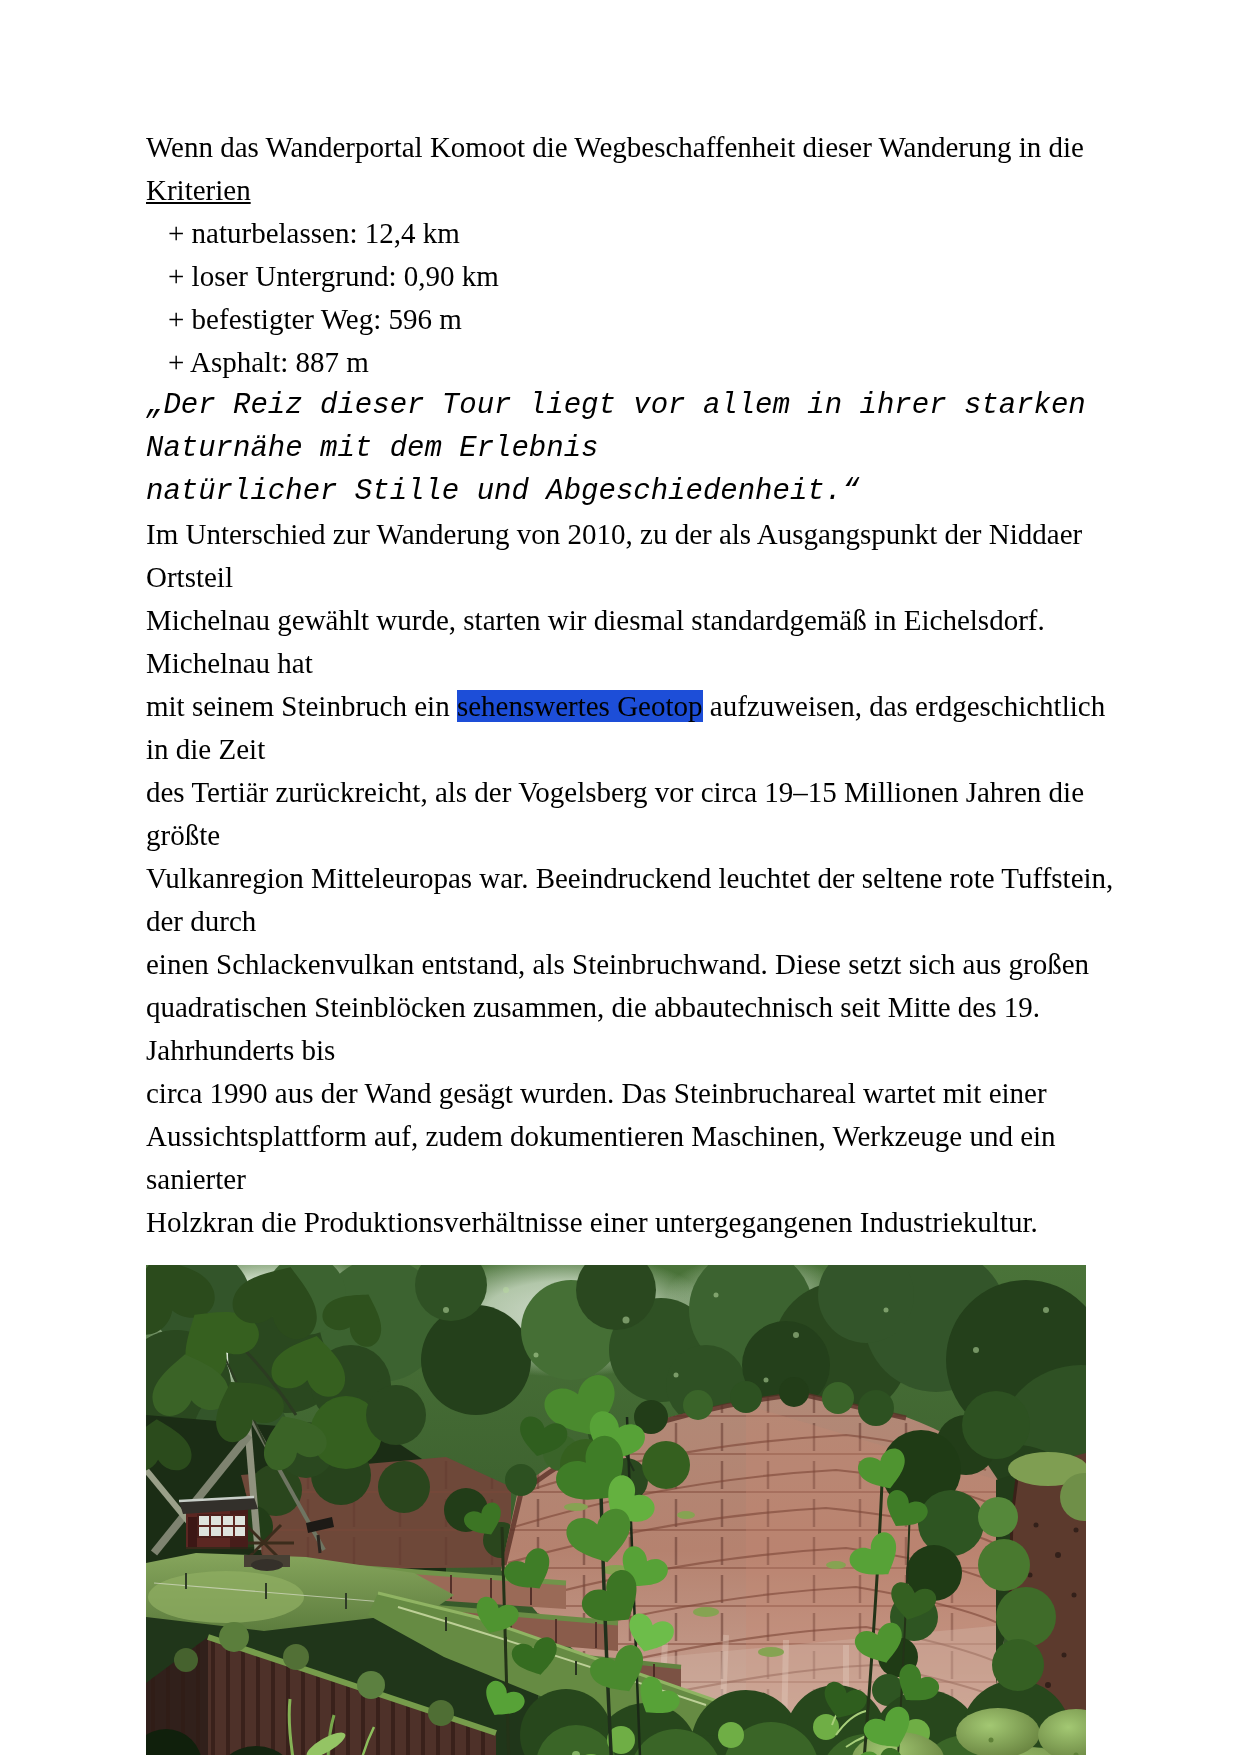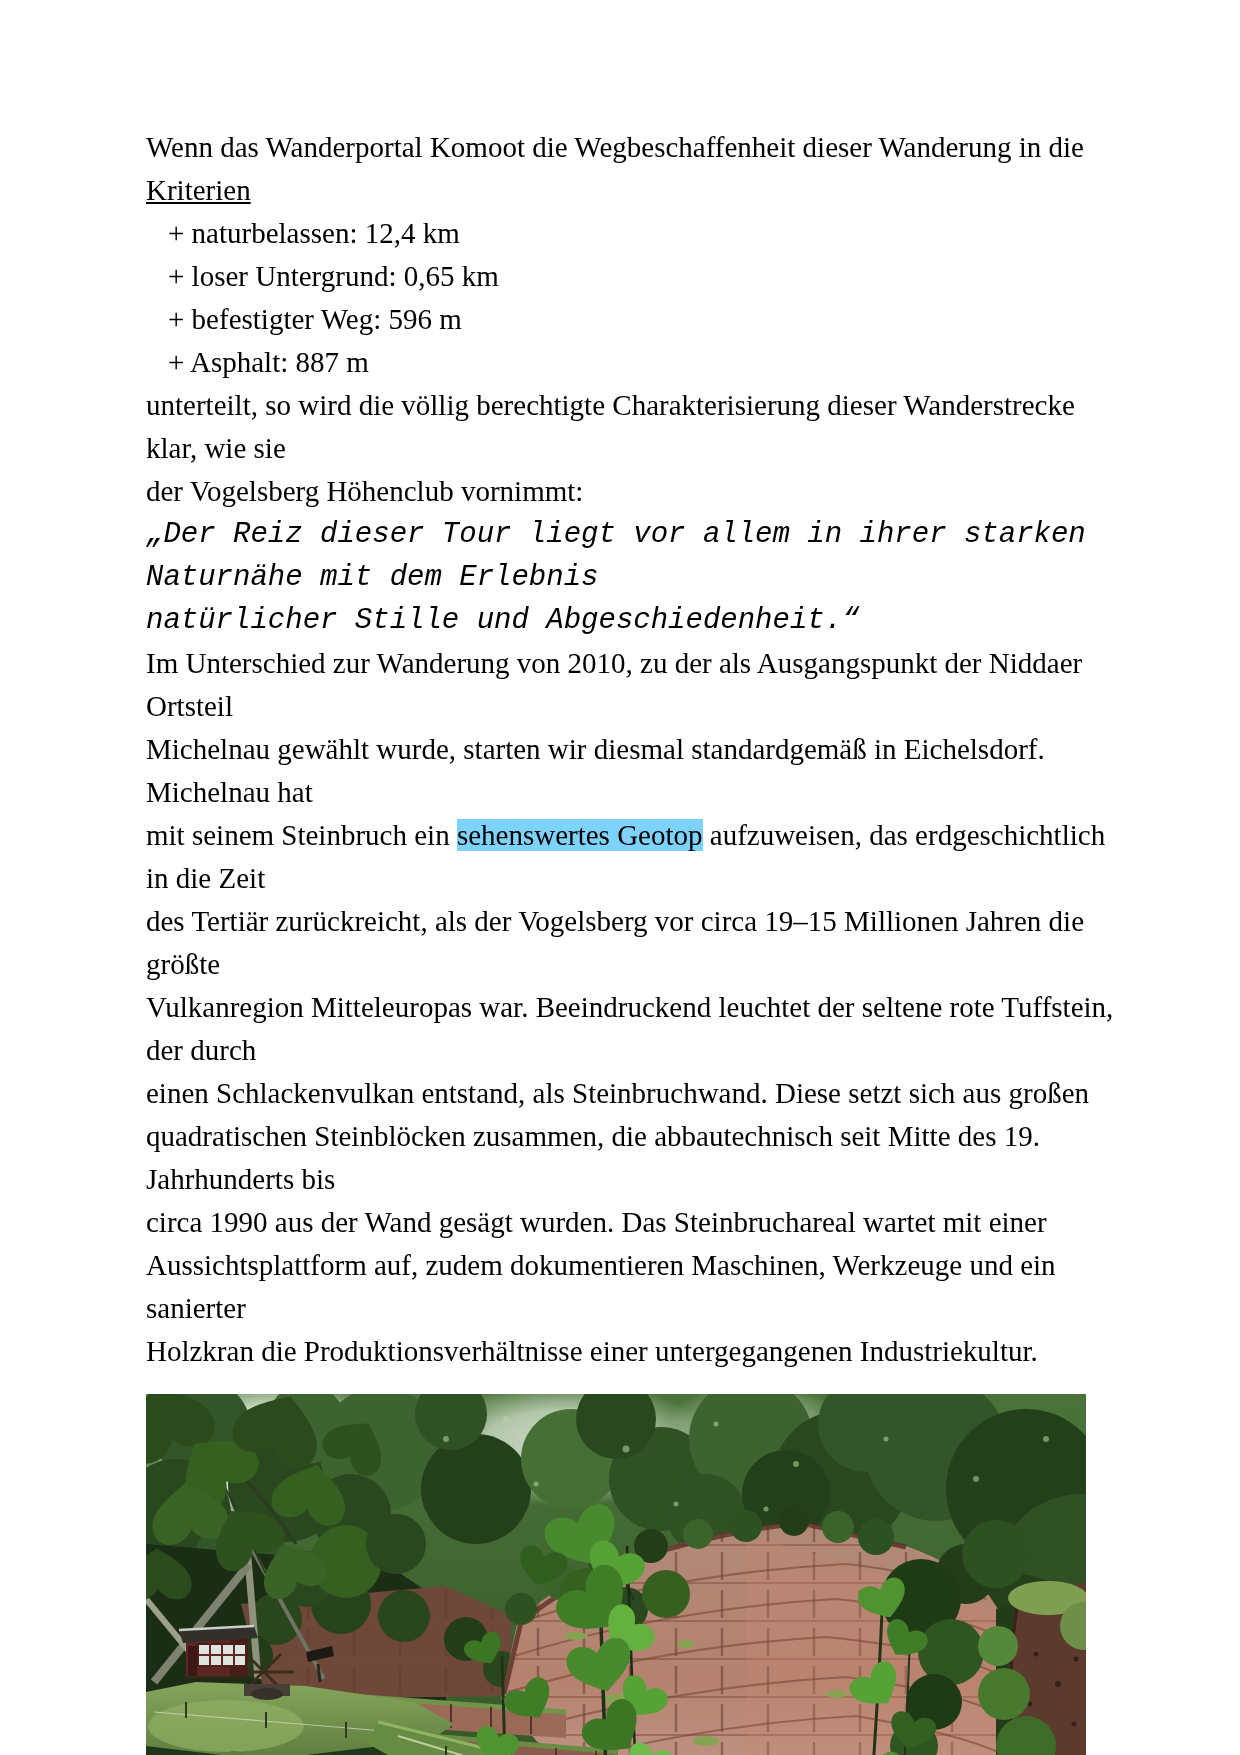--- a/index.html
+++ b/index.html
@@ -11,41 +11,39 @@
     background:#ffffff;
     font-family:"Liberation Serif", serif;
     color:#000;
     overflow:hidden;
   }
   .doc{width:975px;font-size:29px;line-height:43px;}
   .doc p{margin:0;white-space:pre-line;}
   .li{padding-left:22px;white-space:pre-line;}
   .quote{font-style:italic;font-family:Liberation Mono, monospace;}
   .ul{text-decoration:underline;}
-  .hl{background:#7dd3fc;}
+  .hl{background:#1d4ed8;}
   figure.photo{margin:21px 0 0 0;width:940px;height:570px;}
   figure.photo svg{display:block;width:940px;height:570px;}
 </style>
 </head>
 <body>
 
 <div class="page">
   <div class="doc">
 
     <p><span>Wenn das Wanderportal Komoot die Wegbeschaffenheit dieser Wanderung in die </span><span class="ul">Kriterien</span></p>
 
     <div>
       <div class="li">+ naturbelassen: 12,4 km</div>
-      <div class="li">+ loser Untergrund: 0,65 km</div>
+      <div class="li">+ loser Untergrund: 0,90 km</div>
       <div class="li">+ befestigter Weg: 596 m</div>
       <div class="li">+ Asphalt: 887 m</div>
     </div>
 
-    <p>unterteilt, so wird die völlig berechtigte Charakterisierung dieser Wanderstrecke klar, wie sie
-der Vogelsberg Höhenclub vornimmt:</p>
 
     <p class="quote">„Der Reiz dieser Tour liegt vor allem in ihrer starken Naturnähe mit dem Erlebnis
 natürlicher Stille und Abgeschiedenheit.“</p>
 
     <p><span>Im Unterschied zur Wanderung von 2010, zu der als Ausgangspunkt der Niddaer Ortsteil
 Michelnau gewählt wurde, starten wir diesmal standardgemäß in Eichelsdorf. Michelnau hat
 mit seinem Steinbruch ein </span><span class="hl">sehenswertes Geotop</span><span> aufzuweisen, das erdgeschichtlich in die Zeit
 des Tertiär zurückreicht, als der Vogelsberg vor circa 19–15 Millionen Jahren die größte
 Vulkanregion Mitteleuropas war. Beeindruckend leuchtet der seltene rote Tuffstein, der durch
 einen Schlackenvulkan entstand, als Steinbruchwand. Diese setzt sich aus großen

